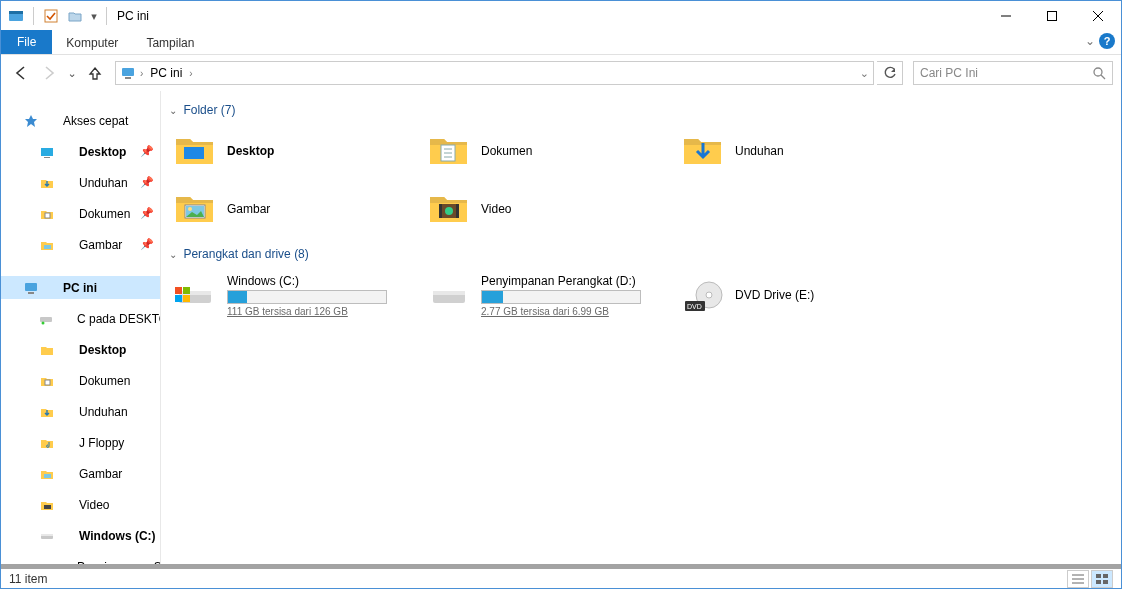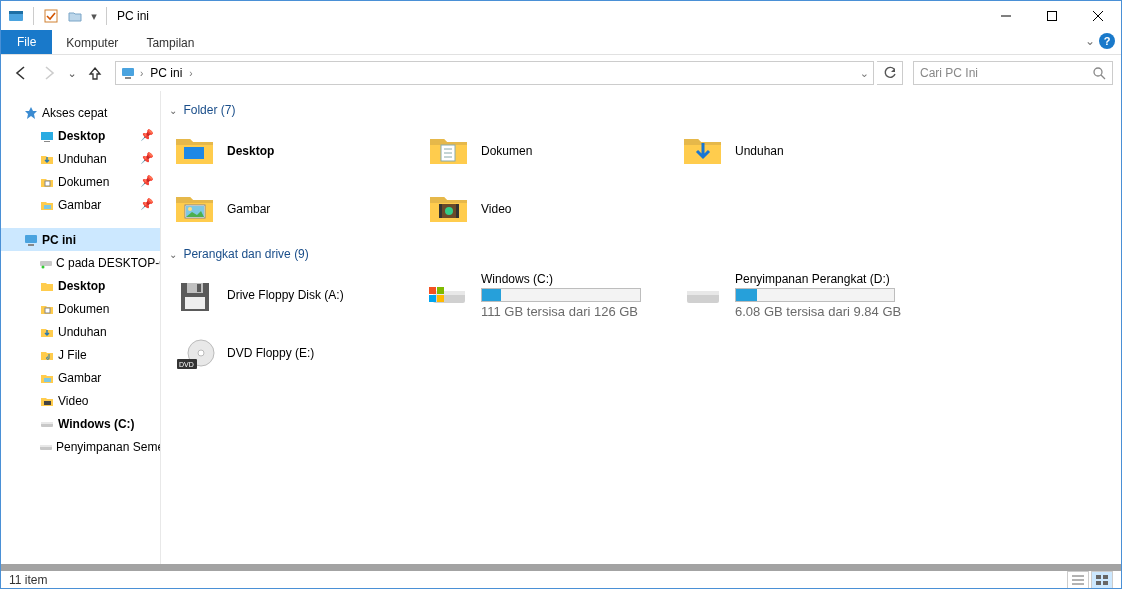--- a/index.html
+++ b/index.html
@@ -27,43 +27,43 @@
 .nav-btn.disabled { color: #ccc; }
 .breadcrumb { flex: 1; height: 24px; border: 1px solid #ccc; display: flex; align-items: center; padding: 0 4px; gap: 4px; margin: 0 4px; }
 .breadcrumb .crumb { padding: 0 3px; }
 .breadcrumb .sep-ar { color: #777; font-size: 10px; }
 .refresh-cell { width: 26px; height: 24px; border: 1px solid #ccc; border-left: none; display: flex; align-items: center; justify-content: center; margin-left: -5px; }
 .searchbox { width: 200px; height: 24px; border: 1px solid #ccc; display: flex; align-items: center; padding: 0 6px; color: #888; justify-content: space-between; margin-left: 6px; }
 
 
 .body-area { display: flex; height: calc(100% - 30px - 24px - 36px - 24px); }
 .tree { width: 160px; border-right: 1px solid #e8e8e8; padding: 10px 0 0 0; overflow: hidden; }
-.tree .item { display: flex; align-items: center; height: 23px; padding-left: 22px; gap: 3px; white-space: nowrap; position: relative; }
+.tree .item { display: flex; align-items: center; height: 23px; padding-left: 22px; gap: 24px; white-space: nowrap; position: relative; margin-top: 8px; }
 .tree .item.sub { padding-left: 38px; }
 .tree .item.selected { background: #cce8ff; }
 .tree .item .pin { position: absolute; right: 6px; color: #888; font-size: 11px; }
 .tree .item.bold { font-weight: 600; }
 .tree .spacer { height: 12px; }
 
 .content { flex: 1; padding: 8px 0 0 6px; overflow: auto; }
 .group-header { color: #1a4e8a; font-size: 12px; display: flex; align-items: center; gap: 6px; margin: 4px 0 6px 2px; }
 .group-header .chev { font-size: 10px; color: #666; }
 .grid { display: flex; flex-wrap: wrap; }
 .tile { width: 250px; height: 56px; display: flex; align-items: center; gap: 10px; padding: 2px 6px; margin-right: 4px; margin-bottom: 2px; }
 .tile .ticon { width: 44px; height: 44px; display: flex; align-items: center; justify-content: center; flex-shrink: 0; }
 .tile .meta { display: flex; flex-direction: column; gap: 2px; font-size: 12px; flex: 1; }
 .tile .meta .name { color: #000; }
 .tile .meta .name.bold { font-weight: 600; }
 .tile.highlighted { border: 2px solid #d9264e; }
 .tile .bar { width: 160px; height: 14px; border: 1px solid #bdbdbd; background: #f3f3f3; position: relative; }
 .tile .bar .fill { position: absolute; height: 100%; background: #26a0da; left: 0; top: 0; }
-.tile .sub { color: #6a6a6a; font-size: 13px; }
-
-
-.statusbar { position: absolute; bottom: 0; left: 0; right: 0; height: 24px; border-top: 7px solid #a3a3a3; display: flex; align-items: center; padding: 0 8px; font-size: 12px; color: #333; }
+.tile .sub { color: #6a6a6a; font-size: 10px; text-decoration: underline; }
+
+
+.statusbar { position: absolute; bottom: 0; left: 0; right: 0; height: 24px; border-top: 5px solid #a3a3a3; display: flex; align-items: center; padding: 0 8px; font-size: 12px; color: #333; }
 .statusbar .views { margin-left: auto; display: flex; gap: 2px; }
 .statusbar .views div { width: 22px; height: 18px; border: 1px solid #ccc; display: flex; align-items: center; justify-content: center; font-size: 11px; }
 
 
 .ico { display: inline-flex; width: 16px; height: 16px; align-items: center; justify-content: center; }
 svg { display: block; }
 </style>
 </head>
 <body>
 
@@ -266,21 +266,21 @@
           </span>
           <span>Unduhan</span>
         </div>
         <div class="item sub">
           <span class="ico">
             <svg width="14" height="14">
               <path d="M1 4 h5 l1 1 h6 v7 h-12 z" fill="#ffcc4d"></path>
               <path d="M9 6 v4 a1.2 1.2 0 1 1 -1 -1" stroke="#2a7ab0" fill="none"></path>
             </svg>
           </span>
-          <span>J File</span>
+          <span>J Floppy</span>
         </div>
         <div class="item sub">
           <span class="ico">
             <svg width="14" height="14">
               <path d="M1 4 h5 l1 1 h6 v7 h-12 z" fill="#ffcc4d"></path>
               <rect x="4" y="7" width="7" height="4" fill="#7ec8e3"></rect>
             </svg>
           </span>
           <span>Gambar</span>
         </div>
@@ -387,36 +387,23 @@
             </svg>
           </div>
           <div class="meta">
             <span class="name">Video</span>
           </div>
         </div>
       </div>
 
     <div class="group-header" style="margin-top:8px">
       <span class="chev">⌄</span>
-      <span>Perangkat dan drive (9)</span>
+      <span>Perangkat dan drive (8)</span>
     </div>
     <div class="grid" id="drives-grid">
-        <div class="tile">
-          <div class="ticon">
-            <svg width="44" height="44">
-              <rect x="8" y="10" width="28" height="28" fill="#5a5a5a"></rect>
-              <rect x="14" y="10" width="16" height="10" fill="#c0c0c0"></rect>
-              <rect x="24" y="11" width="4" height="8" fill="#5a5a5a"></rect>
-              <rect x="12" y="24" width="20" height="12" fill="#eee"></rect>
-            </svg>
-          </div>
-          <div class="meta">
-            <span class="name">Drive Floppy Disk (A:)</span>
-          </div>
-        </div>
         <div class="tile">
           <div class="ticon">
             <svg width="44" height="44">
               <rect x="6" y="18" width="32" height="12" rx="2" fill="#d0d0d0"></rect>
               <rect x="6" y="18" width="32" height="4" fill="#e8e8e8"></rect>
               <g transform="translate(2,14)">
                 <rect x="0" y="0" width="7" height="7" fill="#f25022"></rect>
                 <rect x="8" y="0" width="7" height="7" fill="#7fba00"></rect>
                 <rect x="0" y="8" width="7" height="7" fill="#00a4ef"></rect>
                 <rect x="8" y="8" width="7" height="7" fill="#ffb900"></rect>
@@ -436,34 +423,34 @@
             <svg width="44" height="44">
               <rect x="6" y="18" width="32" height="12" rx="2" fill="#d0d0d0"></rect>
               <rect x="6" y="18" width="32" height="4" fill="#e8e8e8"></rect>
             </svg>
           </div>
           <div class="meta">
             <span class="name">Penyimpanan Perangkat (D:)</span>
             <div class="bar">
               <div class="fill" style="width:13%"></div>
             </div>
-            <span class="sub">6.08 GB tersisa dari 9.84 GB</span>
+            <span class="sub">2.77 GB tersisa dari 6.99 GB</span>
           </div>
         </div>
         <div class="tile">
           <div class="ticon">
             <svg width="44" height="44">
               <circle cx="28" cy="22" r="13" fill="#e8e8e8" stroke="#bbb"></circle>
               <circle cx="28" cy="22" r="3" fill="#fff" stroke="#bbb"></circle>
               <rect x="4" y="28" width="20" height="10" rx="1" fill="#333"></rect>
               <text x="6" y="36" fill="#fff" font-size="7">DVD</text>
             </svg>
           </div>
           <div class="meta">
-            <span class="name">DVD Floppy (E:)</span>
+            <span class="name">DVD Drive (E:)</span>
           </div>
         </div>
       </div>
   </div>
 </div>
 
 <div class="statusbar">
   <span>11 item</span>
   <div class="views">
     <div>

